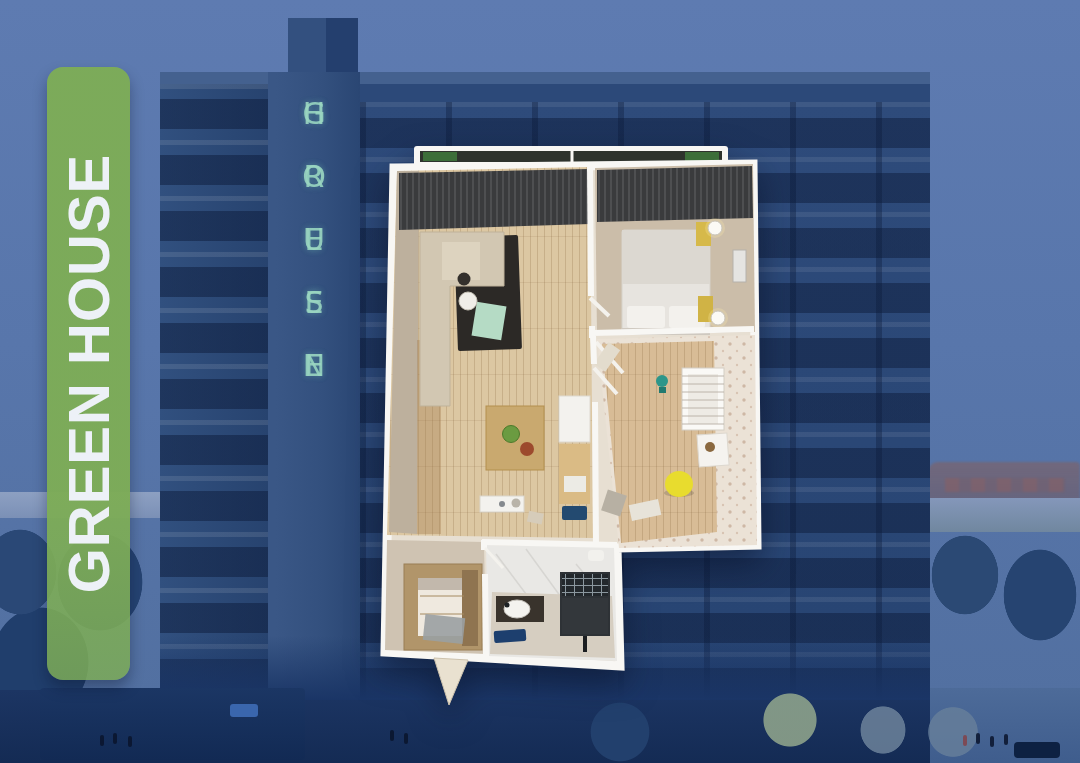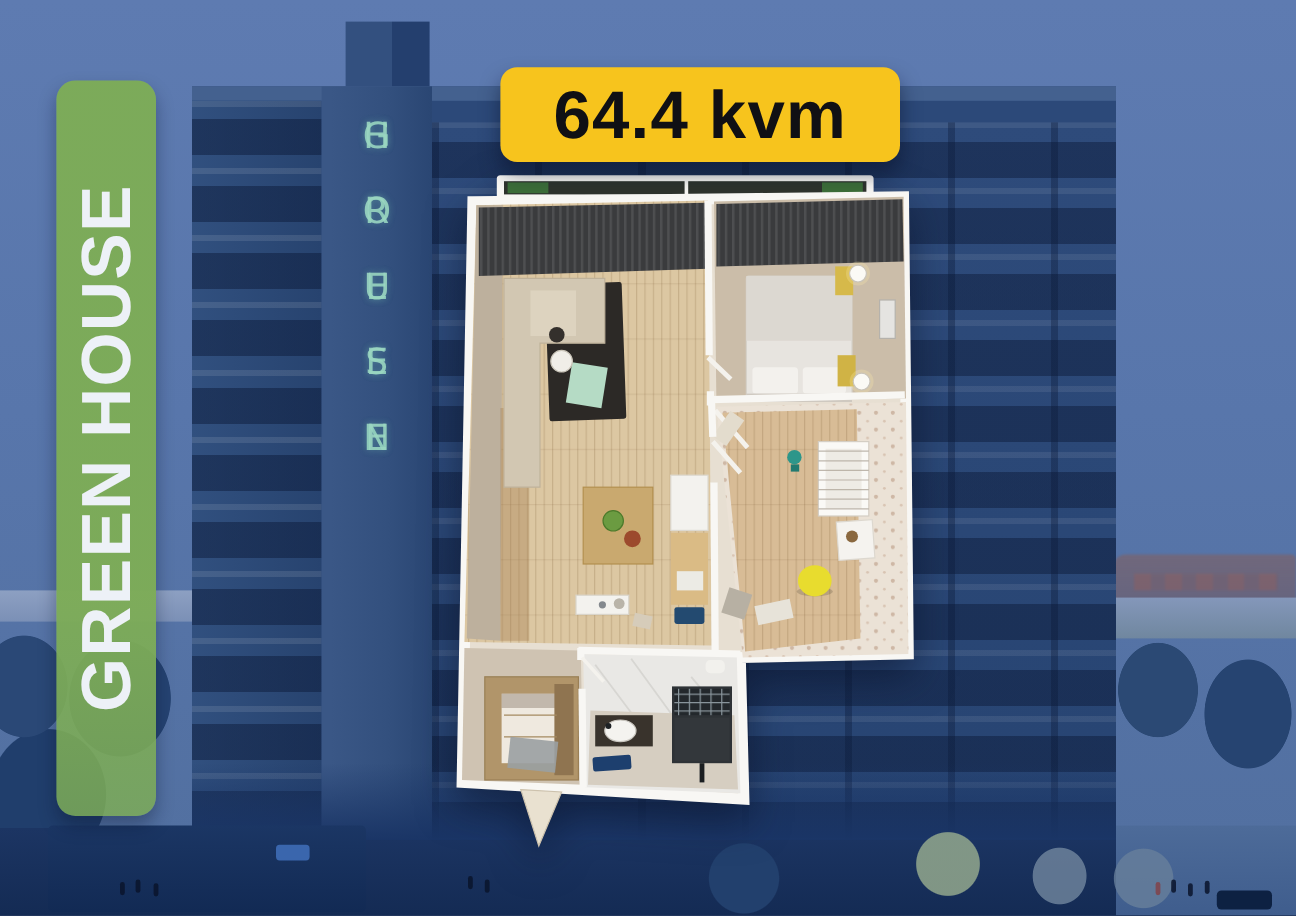--- a/index.html
+++ b/index.html
@@ -247,17 +247,14 @@
       <path d="M108,396 L108,406" stroke-width="6"></path>
       <line x1="214" y1="154" x2="233" y2="172" stroke-width="4" stroke="#f4f2ed"></line>
       <line x1="218" y1="224" x2="241" y2="250" stroke-width="4" stroke="#f4f2ed"></line>
       <line x1="109" y1="404" x2="127" y2="424" stroke-width="3" stroke="#f4f2ed"></line>
     </g>
   </svg>
 
   <div class="badge-green">
     <span>GREEN HOUSE</span>
   </div>
-  <div class="badge-yellow">
-    <span>64.4 kvm</span>
-  </div>
 
 </div>
 
 </body></html>

